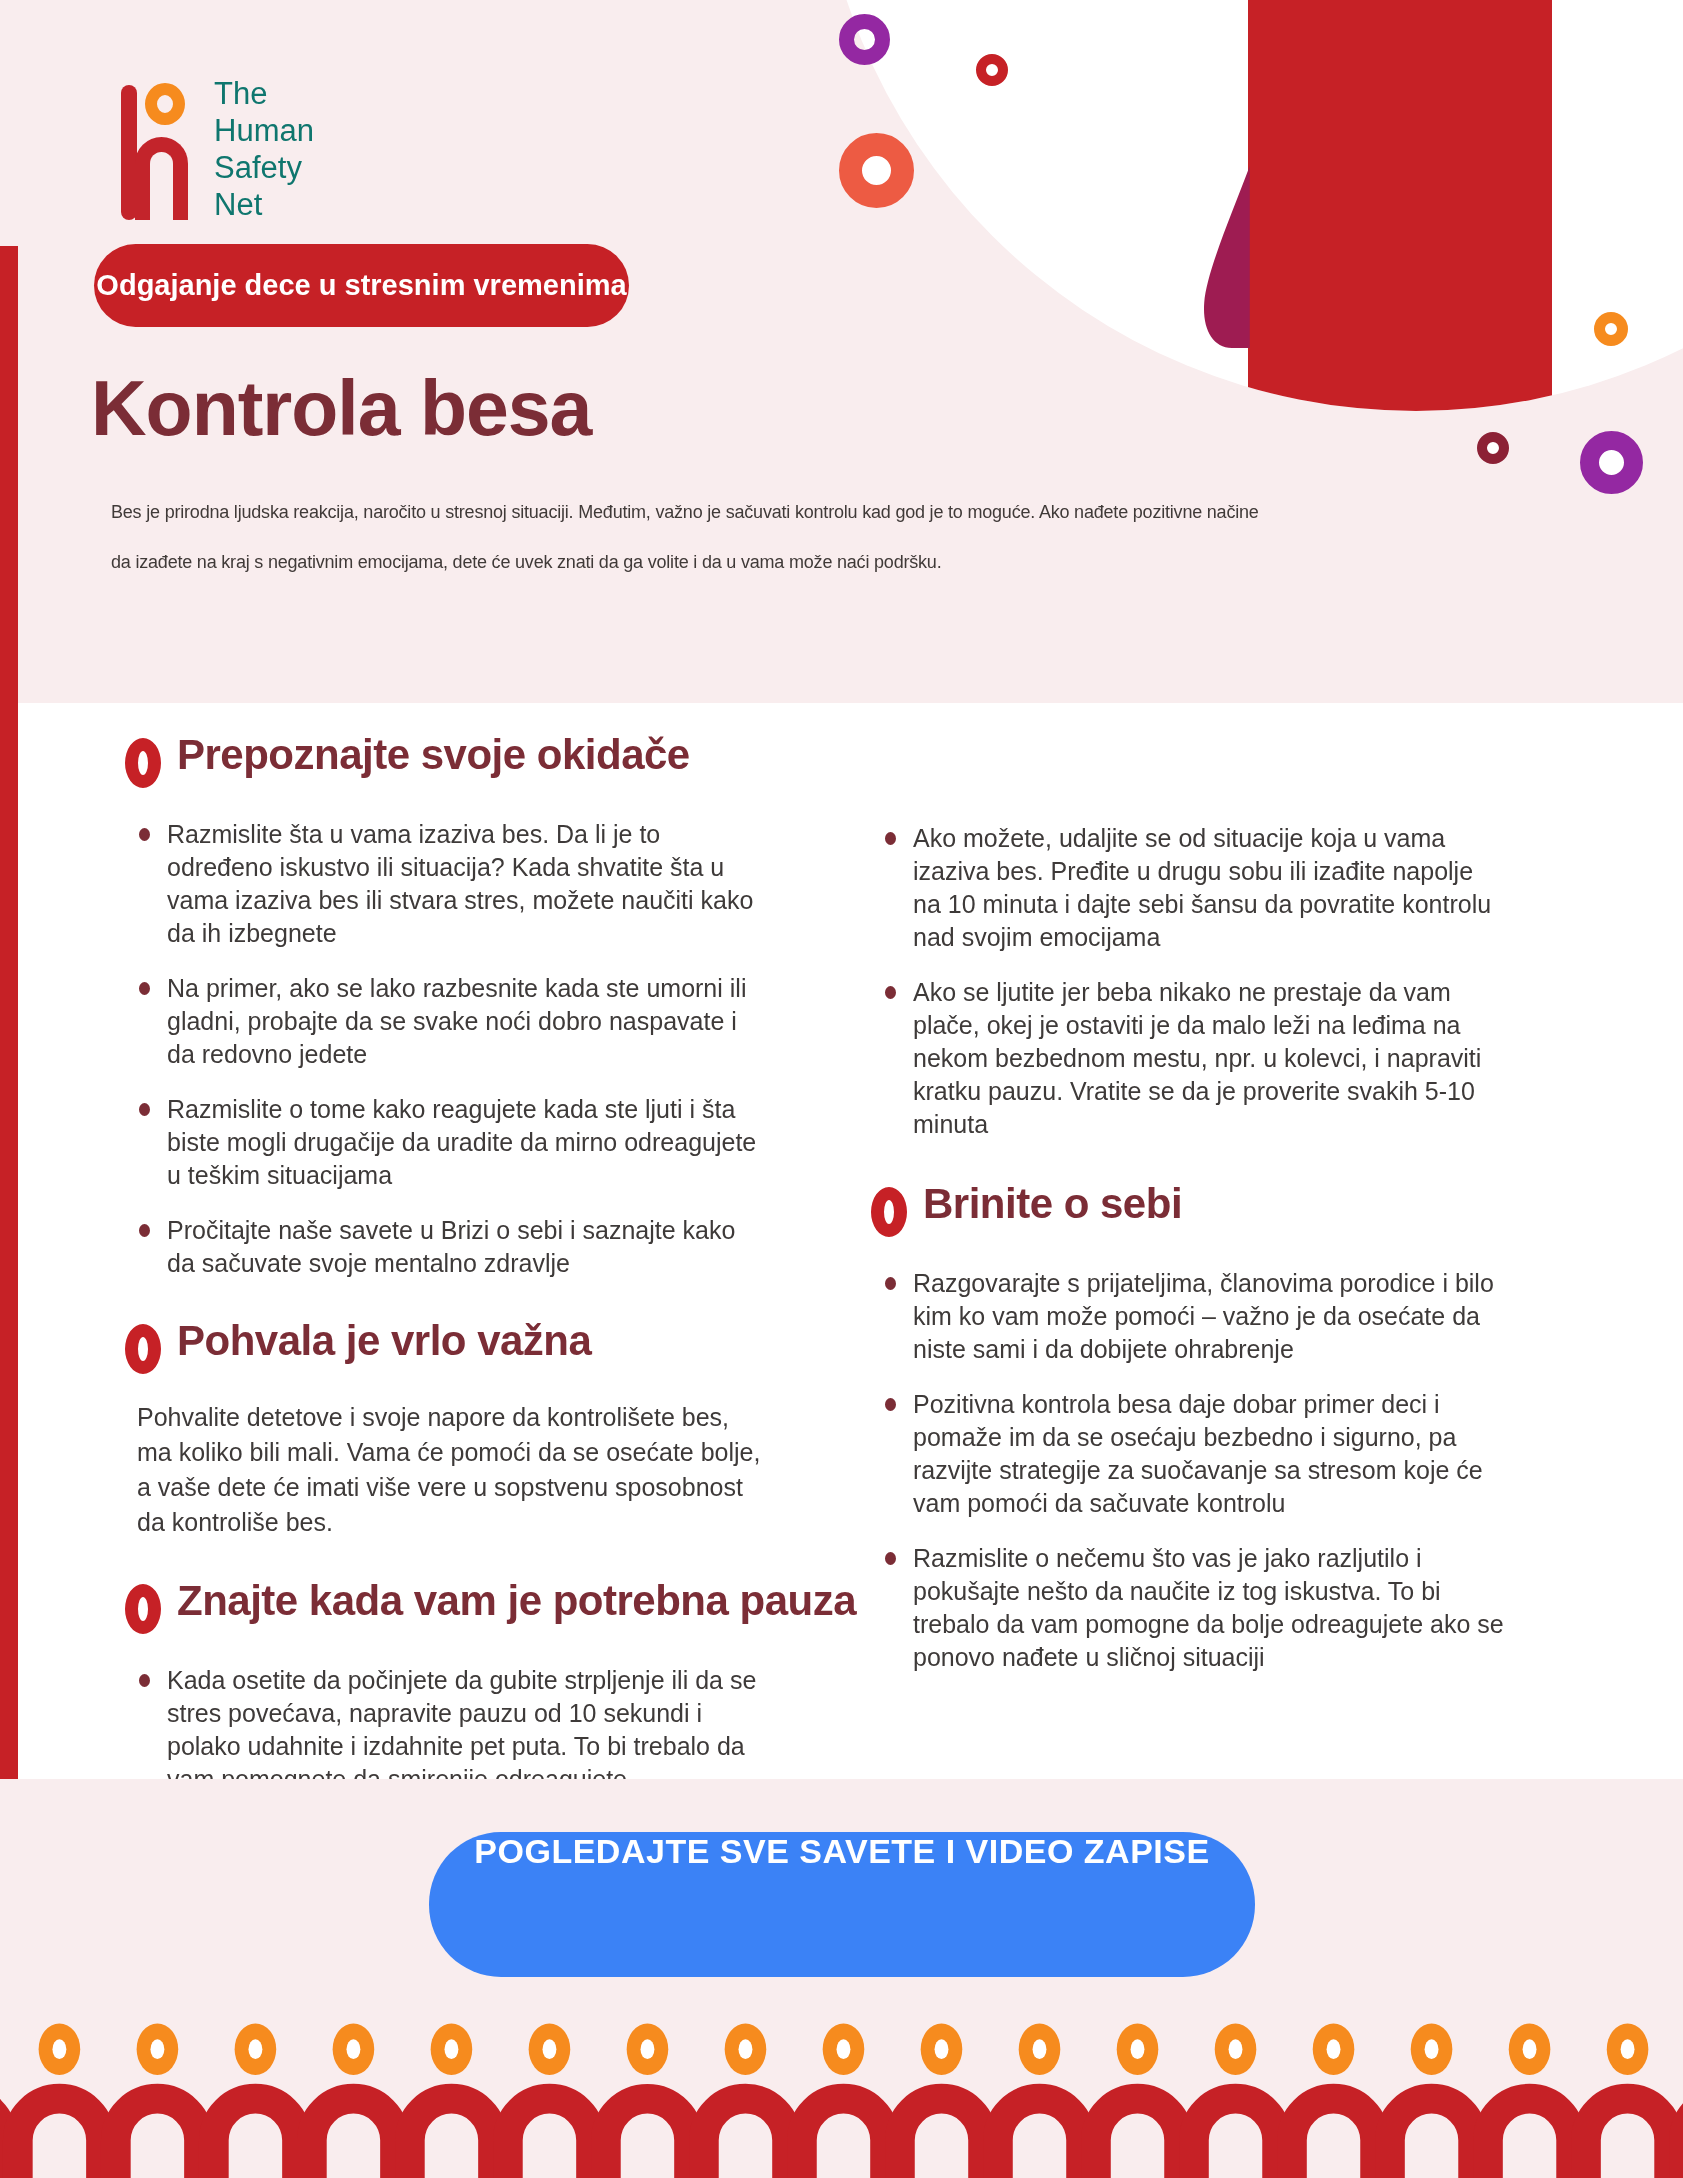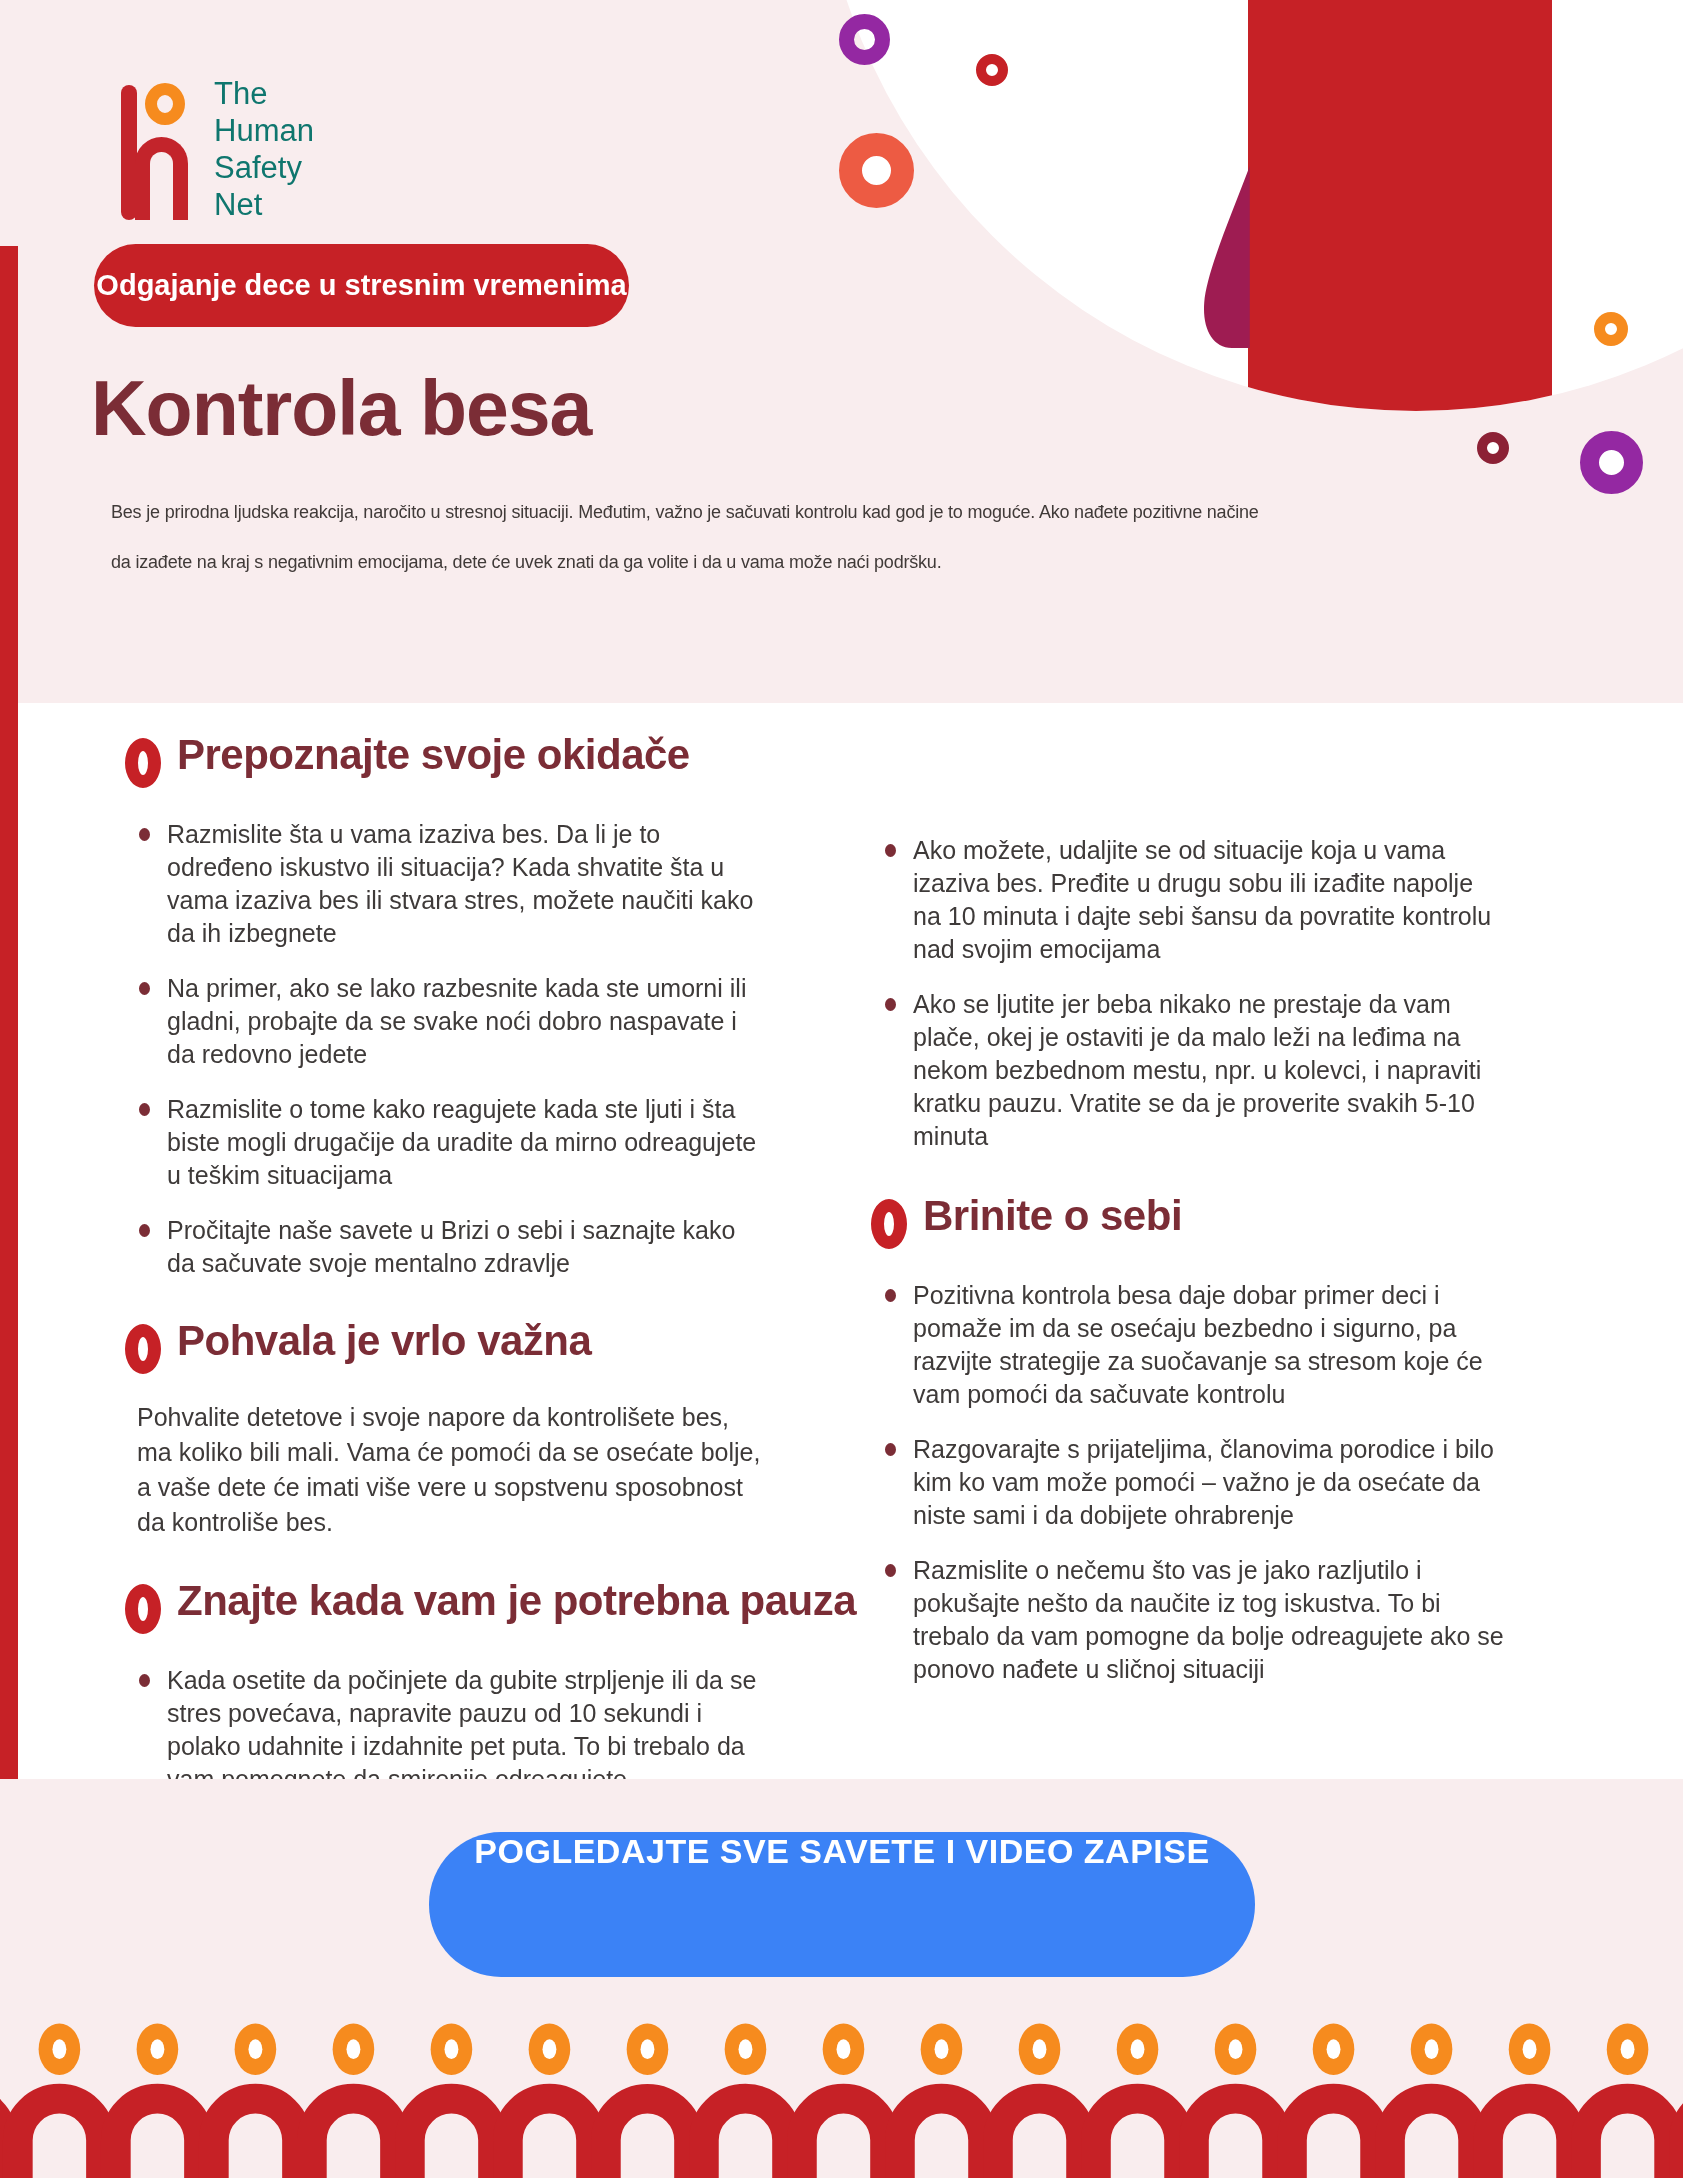--- a/index.html
+++ b/index.html
@@ -144,47 +144,47 @@
 
         <li>
           <span class="dot"></span>
           <span>Kada osetite da počinjete da gubite strpljenje ili da se stres povećava, napravite pauzu od 10 sekundi i polako udahnite i izdahnite pet puta. To bi trebalo da vam pomognete da smirenije odreagujete</span>
         </li>
       </ul>
   </div>
 
   <div class="col col-right">
 
-    <ul class="bullets" style="margin-top:12px;">
+    <ul class="bullets" style="margin-top:0;">
 
         <li>
           <span class="dot"></span>
           <span>Ako možete, udaljite se od situacije koja u vama izaziva bes. Pređite u drugu sobu ili izađite napolje na 10 minuta i dajte sebi šansu da povratite kontrolu nad svojim emocijama</span>
         </li>
 
         <li>
           <span class="dot"></span>
           <span>Ako se ljutite jer beba nikako ne prestaje da vam plače, okej je ostaviti je da malo leži na leđima na nekom bezbednom mestu, npr. u kolevci, i napraviti kratku pauzu. Vratite se da je proverite svakih 5-10 minuta</span>
         </li>
       </ul>
 
     <div class="section-heading" style="margin-top:46px;">
       <span class="o-icon"></span>
       <span class="h-text">Brinite o sebi</span>
     </div>
     <ul class="bullets">
 
         <li>
           <span class="dot"></span>
+          <span>Razgovarajte s prijateljima, članovima porodice i bilo kim ko vam može pomoći – važno je da osećate da niste sami i da dobijete ohrabrenje</span>
+        </li>
+
+        <li>
+          <span class="dot"></span>
           <span>Pozitivna kontrola besa daje dobar primer deci i pomaže im da se osećaju bezbedno i sigurno, pa razvijte strategije za suočavanje sa stresom koje će vam pomoći da sačuvate kontrolu</span>
-        </li>
-
-        <li>
-          <span class="dot"></span>
-          <span>Razgovarajte s prijateljima, članovima porodice i bilo kim ko vam može pomoći – važno je da osećate da niste sami i da dobijete ohrabrenje</span>
         </li>
 
         <li>
           <span class="dot"></span>
           <span>Razmislite o nečemu što vas je jako razljutilo i pokušajte nešto da naučite iz tog iskustva. To bi trebalo da vam pomogne da bolje odreagujete ako se ponovo nađete u sličnoj situaciji</span>
         </li>
       </ul>
   </div>
 
   <div class="bottom-band"></div>

